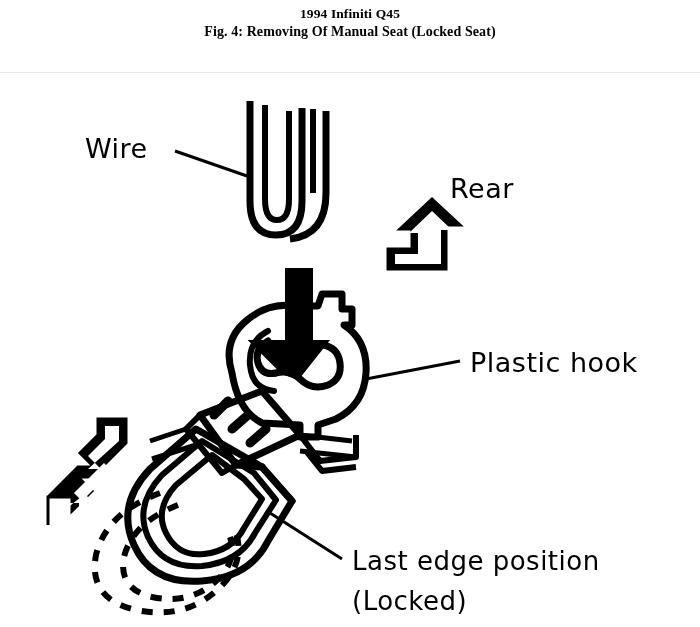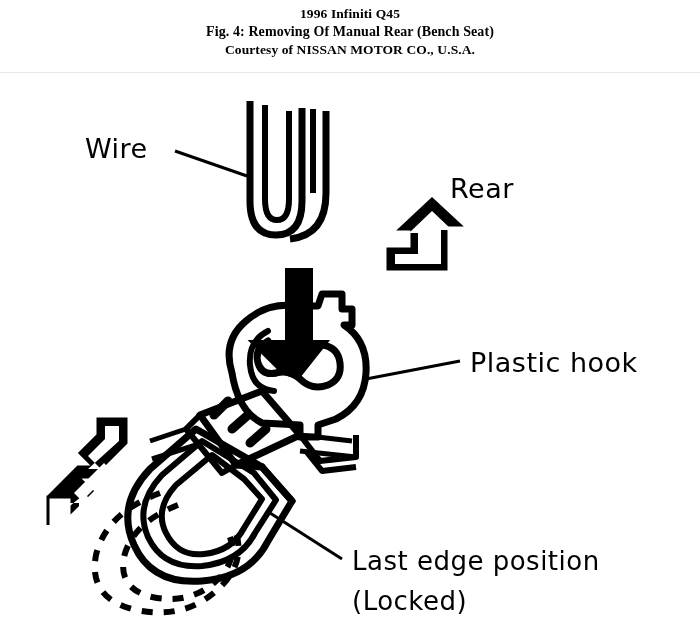--- a/index.html
+++ b/index.html
@@ -67,23 +67,22 @@
     font-size: 27px;
     fill: #000;
     letter-spacing: 0.5px;
   }
   .lbl-sm { font-size: 26px; }
 </style>
 </head>
 <body>
 
 <div id="header">
-  <div class="hline l1">1996 Infiniti Q45</div>
-  <div class="hline l2">Fig. 4: Removing Of Manual Rear (Bench Seat)</div>
-  <div class="hline l3">Courtesy of NISSAN MOTOR CO., U.S.A.</div>
+  <div class="hline l1">1994 Infiniti Q45</div>
+  <div class="hline l2">Fig. 4: Removing Of Manual Seat (Locked Seat)</div>
 </div>
 <div id="header-divider"></div>
 
 <div id="diagram-canvas">
   <svg id="diagram-svg" viewBox="0 0 700 554" xmlns="http://www.w3.org/2000/svg">
 
     <g fill="none" stroke="#000" stroke-linecap="butt">
 
       <path d="M250,28 L250,128 Q250,162 276,162 Q302,162 302,128 L302,35" stroke-width="7"></path>
 

